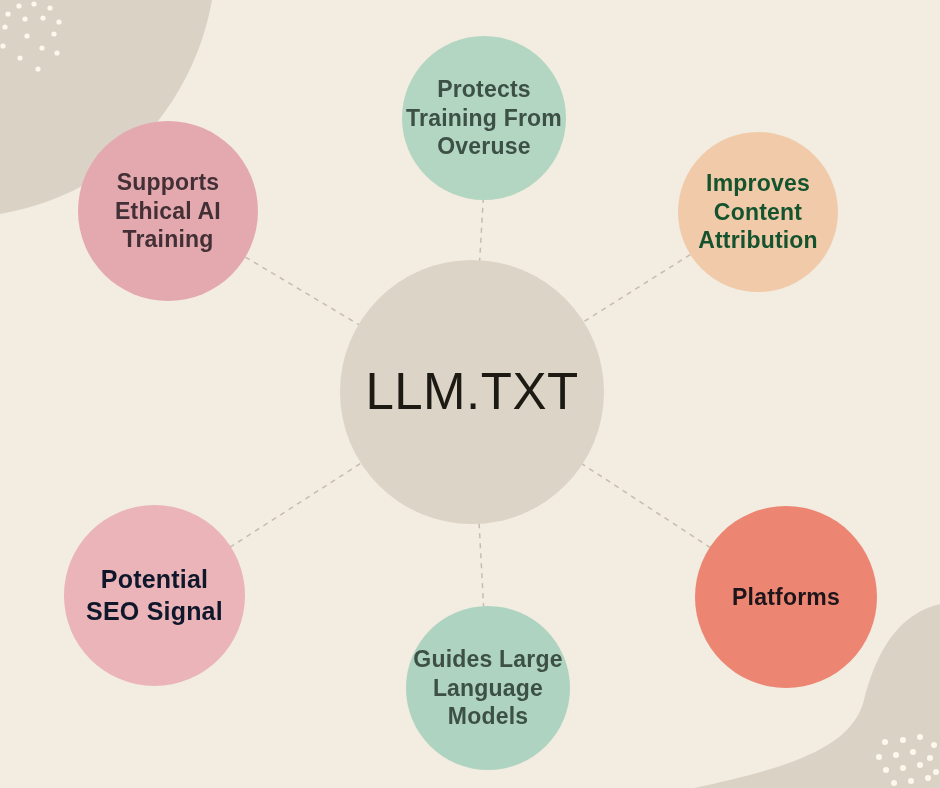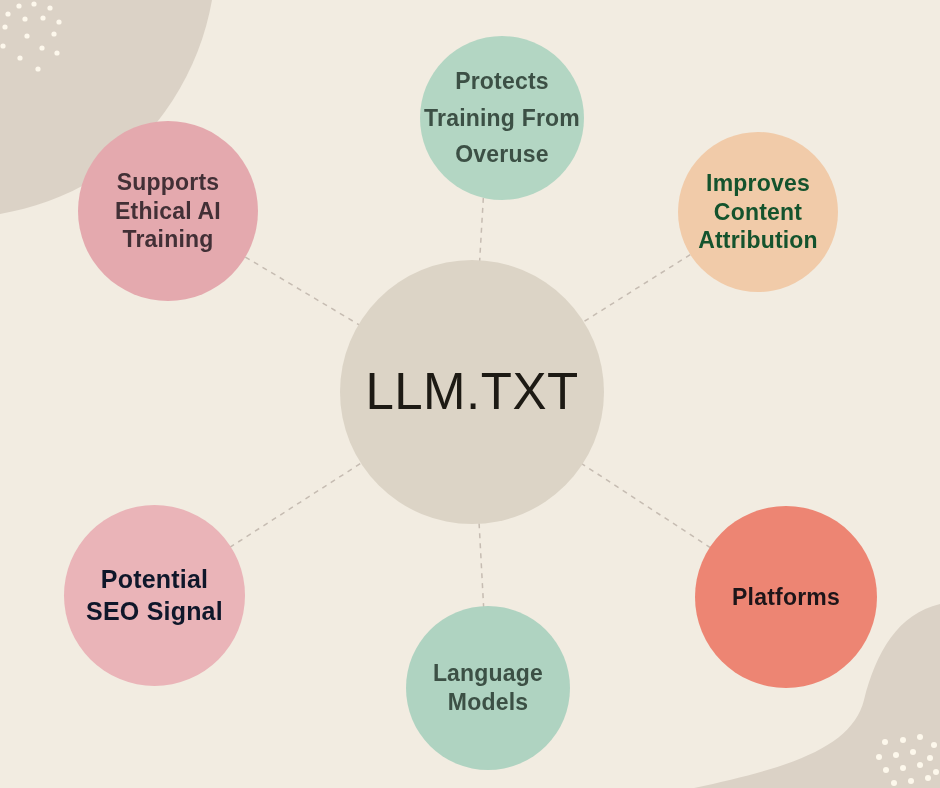--- a/index.html
+++ b/index.html
@@ -40,21 +40,21 @@
   }
   .node .ln { display: block; min-height: 0; }
   .node-center {
     left: 340px; top: 260px;
     width: 264px; height: 264px;
     font-weight: 400;
     font-size: 51px;
     line-height: 1.1;
     letter-spacing: 0.5px;
   }
-  .pos-top          { left: 420px; top: 36px;  width: 164px; height: 164px; gap: 8px; }
+  .pos-top          { left: 402px; top: 36px;  width: 164px; height: 164px; }
   .pos-top-left     { left: 78px;  top: 121px; width: 180px; height: 180px; }
   .pos-top-right    { left: 678px; top: 132px; width: 160px; height: 160px; }
   .pos-bottom-left  { left: 64px;  top: 505px; width: 181px; height: 181px; font-size: 25px; }
   .pos-bottom       { left: 406px; top: 606px; width: 164px; height: 164px; }
   .pos-bottom-right { left: 695px; top: 506px; width: 182px; height: 182px; }
 </style>
 </head>
 <body>
 
 <div class="canvas">
@@ -130,20 +130,21 @@
     <span class="ln">Content</span>
     <span class="ln">Attribution</span>
   </div>
 
   <div class="node pos-bottom-left" style="background: rgb(234, 180, 184); color: #0f172a;">
     <span class="ln">Potential</span>
     <span class="ln">SEO Signal</span>
   </div>
 
   <div class="node pos-bottom" style="background: rgb(175, 211, 193); color: rgb(60, 80, 69);">
+    <span class="ln">Guides Large</span>
     <span class="ln">Language</span>
     <span class="ln">Models</span>
   </div>
 
   <div class="node pos-bottom-right" style="background: rgb(237, 133, 115); color: rgb(29, 21, 25);">
     <span class="ln">Platforms</span>
   </div>
 
 </div>
 

